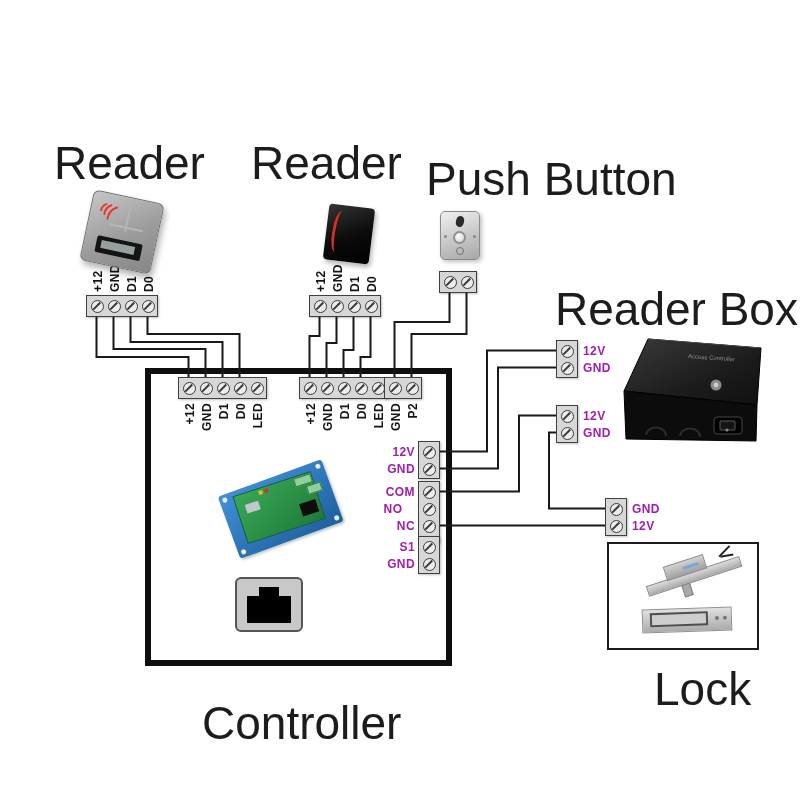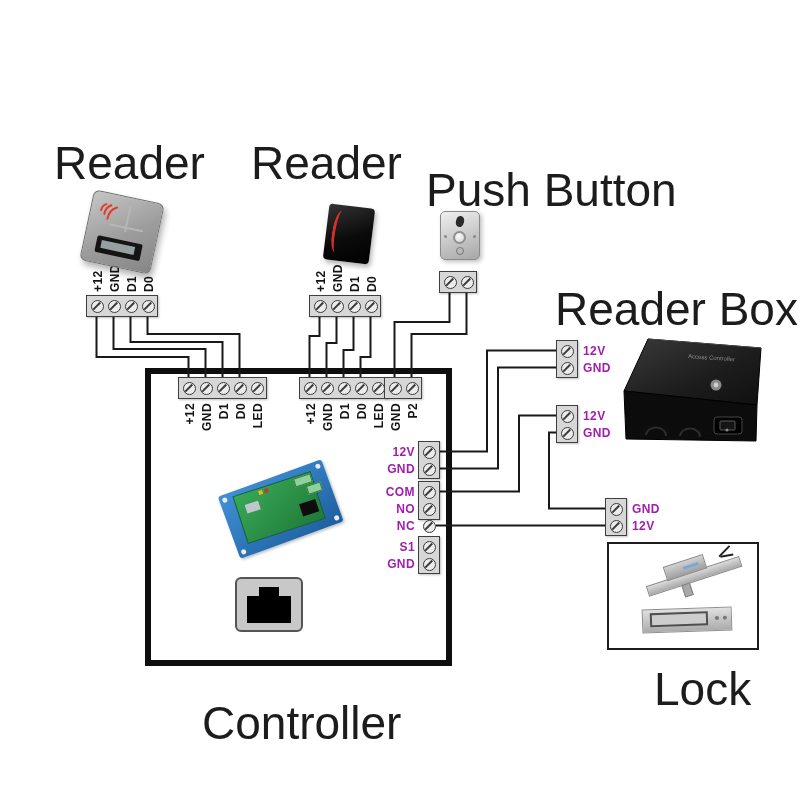--- a/index.html
+++ b/index.html
@@ -91,21 +91,21 @@
   #power-box-device{position:absolute;left:618px;top:331px;z-index:3;}
   #blocks-layer{position:absolute;inset:0;z-index:3;}
 </style>
 </head>
 <body>
 
 <div id="stage">
 
   <div class="biglabel" style="left:54px;top:136px">Reader</div>
   <div class="biglabel" style="left:251px;top:136px">Reader</div>
-  <div class="biglabel" style="left:426px;top:163px">Push Button</div>
+  <div class="biglabel" style="left:426px;top:152px">Push Button</div>
   <div class="biglabel" style="left:555px;top:282px">Reader Box</div>
   <div class="biglabel" style="left:654px;top:662px">Lock</div>
   <div class="biglabel" style="left:202px;top:696px">Controller</div>
 
   <div id="controller-box"></div>
   <div id="lock-box"></div>
 
   <svg id="wires" width="800" height="800">
     <g fill="none" stroke="#191919" stroke-width="2">
       <polyline points="96.5,310 96.5,357 188.5,357 188.5,384"></polyline>
@@ -180,25 +180,25 @@
         <div class="vlabel" style="left: 3.5px; top: 67px; text-align: right;">GND</div>
         <span class="screw" style="left: 21px; top: 4px;"></span>
         <div class="vlabel" style="left: 20.5px; top: 67px; text-align: right;">P2</div>
       </div>
       <div class="tblock" style="left: 418px; top: 441px; width: 22px; height: 38px;">
         <span class="screw" style="left: 4px; top: 4px;"></span>
         <div class="hlabel" style="left: -48px; top: 3px; text-align: right;">12V</div>
         <span class="screw" style="left: 4px; top: 21px;"></span>
         <div class="hlabel" style="left: -48px; top: 20px; text-align: right;">GND</div>
       </div>
-      <div class="tblock" style="left: 418px; top: 481px; width: 22px; height: 39px;">
+      <div class="tblock" style="left: 418px; top: 481px; width: 22px; height: 62px;">
         <span class="screw" style="left: 4px; top: 4px;"></span>
         <div class="hlabel" style="left: -48px; top: 3px; text-align: right;">COM</div>
         <span class="screw" style="left: 4px; top: 21px;"></span>
-        <div class="hlabel" style="left: -48px; top: 20px; text-align: right;">NO</div>
+        <div class="hlabel" style="left: -48px; top: 20px; text-align: center;">NO</div>
         <span class="screw" style="left: 4px; top: 38px;"></span>
         <div class="hlabel" style="left: -48px; top: 37px; text-align: right;">NC</div>
       </div>
       <div class="tblock" style="left: 418px; top: 536px; width: 22px; height: 38px;">
         <span class="screw" style="left: 4px; top: 4px;"></span>
         <div class="hlabel" style="left: -48px; top: 3px; text-align: right;">S1</div>
         <span class="screw" style="left: 4px; top: 21px;"></span>
         <div class="hlabel" style="left: -48px; top: 20px; text-align: right;">GND</div>
       </div>
       <div class="tblock" style="left: 556px; top: 340px; width: 22px; height: 38px;">

